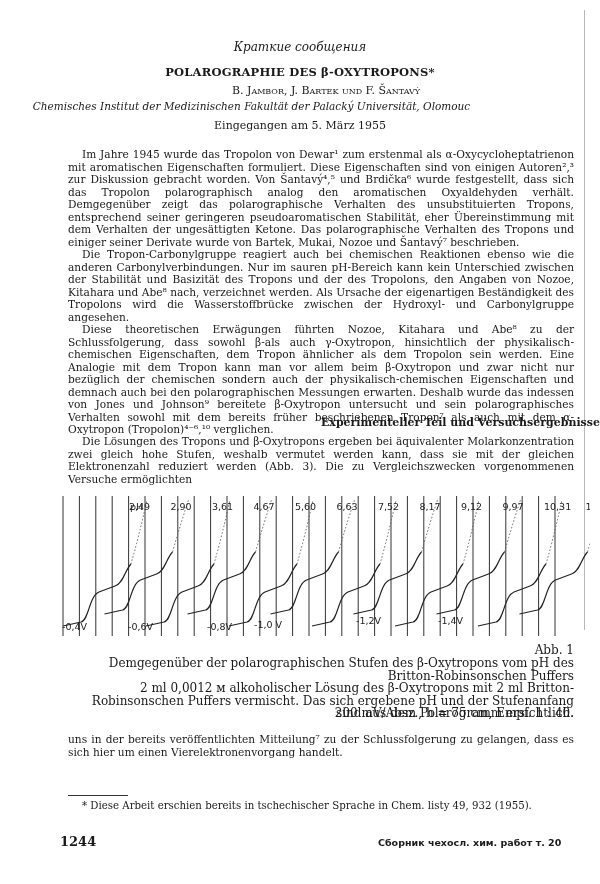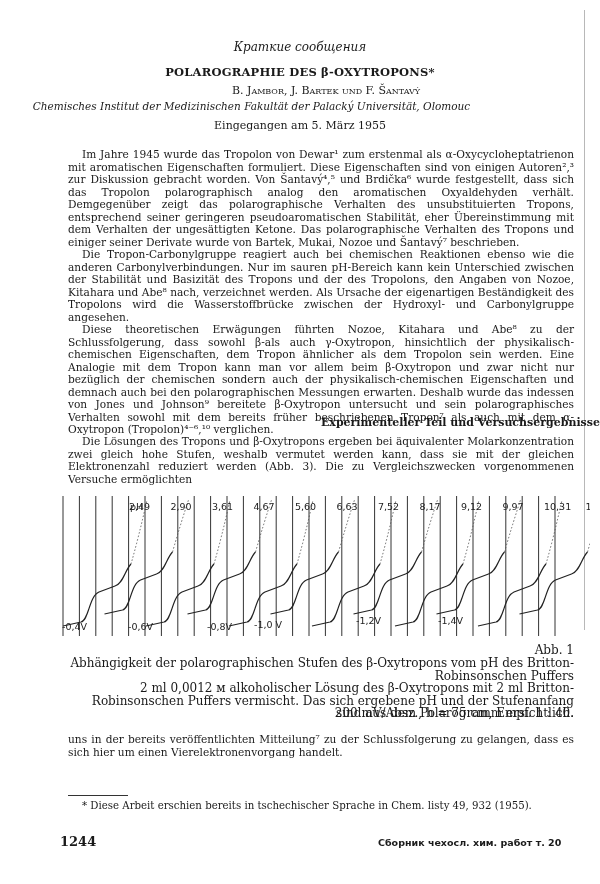--- a/index.html
+++ b/index.html
@@ -124,21 +124,21 @@
         <text x="2" y="144" class="fig-label">-0,4V</text>
         <text x="68" y="144" class="fig-label">-0,6V</text>
         <text x="147" y="144" class="fig-label">-0,8V</text>
         <text x="194" y="142" class="fig-label">-1,0 V</text>
         <text x="296" y="138" class="fig-label">-1,2V</text>
         <text x="378" y="138" class="fig-label">-1,4V</text>
       </svg>
   </div>
 
   <div class="caption" style="top:644px;">Abb. 1</div>
-  <div class="caption" style="top:657px;">Abhängigkeit der polarographischen Stufen des β-Oxytropons vom pH des Britton-Robinsonschen Puffers</div>
+  <div class="caption" style="top:657px;">Demgegenüber der polarographischen Stufen des β-Oxytropons vom pH des Britton-Robinsonschen Puffers</div>
   <div class="caption" style="top:682px;">2 ml 0,0012 м alkoholischer Lösung des β-Oxytropons mit 2 ml Britton-Robinsonschen Puffers vermischt. Das sich ergebene pH und der Stufenanfang sind aus dem Polarogramm ersichtlich.</div>
   <div class="caption" style="top:707px;">200 mV/Absz., h = 75 cm, Empf. 1 : 40.</div>
 
   <div class="body-block" style="top:733px;">
     <p class="noindent">uns in der bereits veröffentlichten Mitteilung⁷ zu der Schlussfolgerung zu gelangen, dass es sich hier um einen Vierelektronenvorgang handelt.</p>
   </div>
 
   <div class="footnote-rule"></div>
   <div class="footnote">* Diese Arbeit erschien bereits in tschechischer Sprache in Chem. listy 49, 932 (1955).</div>
 

